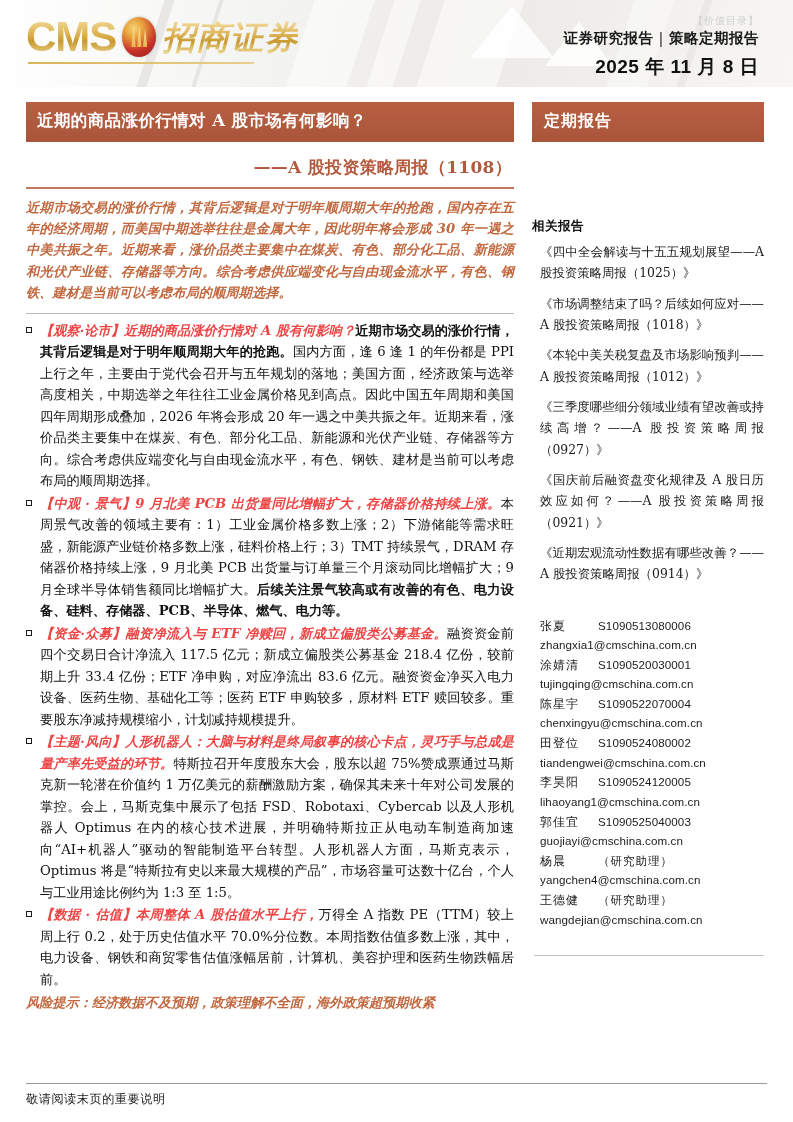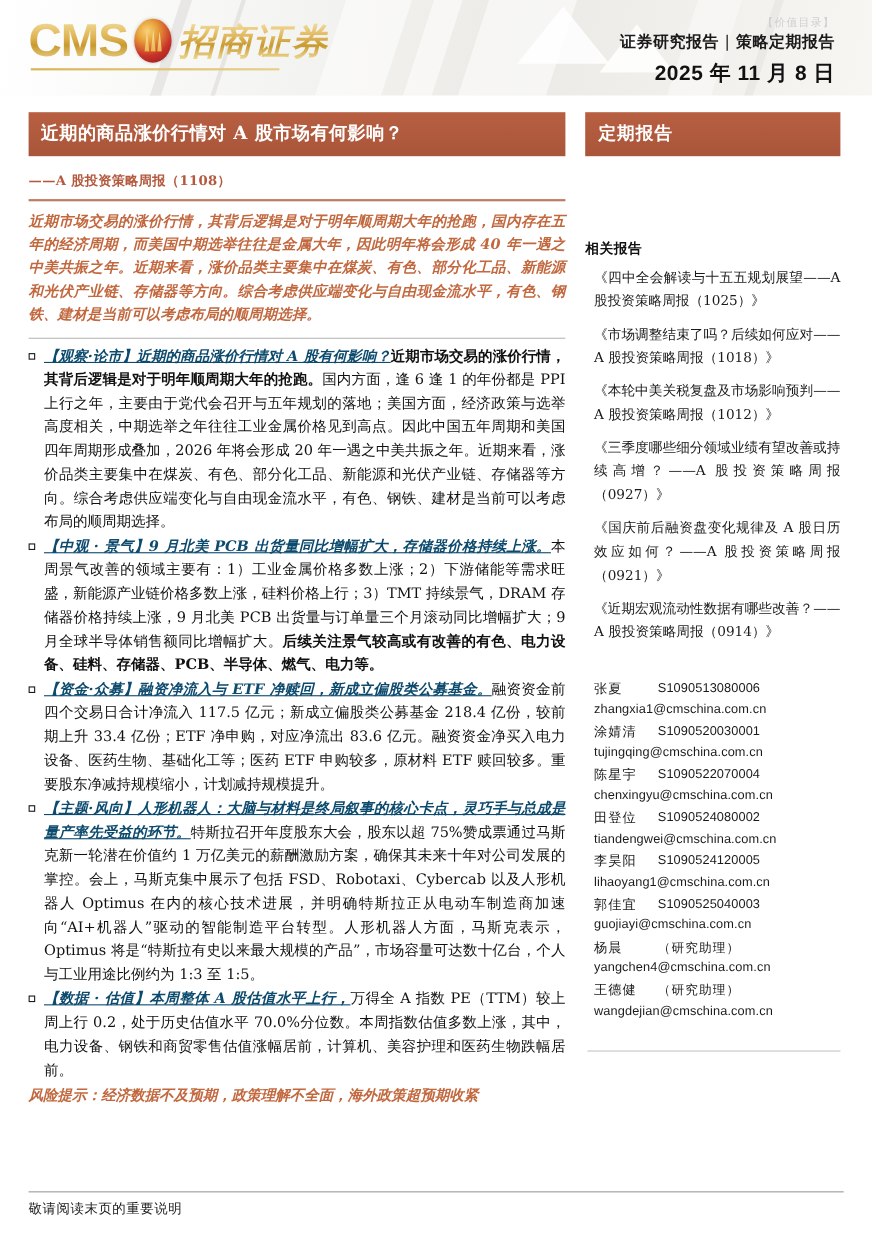--- a/index.html
+++ b/index.html
@@ -148,25 +148,25 @@
     background: linear-gradient(180deg,#b85f41,#a9553a);
     color: #ffffff;
     font-family: "DejaVu Serif", serif;
     font-weight: bold;
     font-size: 16.5px;
     letter-spacing: 0.4px;
     padding: 9px 11px 10px 11px;
     line-height: 1.25;
   }
   .subtitle {
-    text-align: left;
+    text-align: right;
     color: #b35a3e;
     font-family: "DejaVu Serif", serif;
     font-weight: bold;
-    font-size: 12px;
+    font-size: 17px;
     margin-top: 14px;
     padding-right: 2px;
     letter-spacing: 0.3px;
   }
   .rule-orange {
     height: 2px;
     background: #c07a5e;
     margin-top: 8px;
   }
 
@@ -202,24 +202,23 @@
     margin-bottom: 1px;
   }
   .bullet > .sq {
     position: absolute;
     left: 0; top: 7px;
     width: 6px; height: 6px;
     border: 1px solid #1a1a1a;
     background: #fff;
   }
   .tag {            
-    color: #0c4a6e;
+    color: #ef4444;
     font-weight: bold;
     font-style: italic;
-    text-decoration: underline;
   }
   .lead {           
     font-weight: bold;
     color: #111;
   }
   .leadb {          
     font-weight: bold;
     color: #111;
   }
   .risk {
@@ -349,21 +348,21 @@
 
 <div class="page">
 
   <div class="col-main">
 
     <div class="title-banner">近期的商品涨价行情对 A 股市场有何影响？</div>
 
     <div class="subtitle">——A 股投资策略周报（1108）</div>
     <div class="rule-orange"></div>
 
-    <div class="summary">近期市场交易的涨价行情，其背后逻辑是对于明年顺周期大年的抢跑，国内存在五年的经济周期，而美国中期选举往往是金属大年，因此明年将会形成 40 年一遇之中美共振之年。近期来看，涨价品类主要集中在煤炭、有色、部分化工品、新能源和光伏产业链、存储器等方向。综合考虑供应端变化与自由现金流水平，有色、钢铁、建材是当前可以考虑布局的顺周期选择。</div>
+    <div class="summary">近期市场交易的涨价行情，其背后逻辑是对于明年顺周期大年的抢跑，国内存在五年的经济周期，而美国中期选举往往是金属大年，因此明年将会形成 30 年一遇之中美共振之年。近期来看，涨价品类主要集中在煤炭、有色、部分化工品、新能源和光伏产业链、存储器等方向。综合考虑供应端变化与自由现金流水平，有色、钢铁、建材是当前可以考虑布局的顺周期选择。</div>
 
     <div class="rule-thin"></div>
 
     <div class="bullets">
 
       <div class="bullet">
         <span class="sq"></span><span class="tag">【观察·论市】近期的商品涨价行情对 A 股有何影响？</span><span class="lead">近期市场交易的涨价行情，其背后逻辑是对于明年顺周期大年的抢跑。</span><span>国内方面，逢 6 逢 1 的年份都是 PPI 上行之年，主要由于党代会召开与五年规划的落地；美国方面，经济政策与选举高度相关，中期选举之年往往工业金属价格见到高点。因此中国五年周期和美国四年周期形成叠加，2026 年将会形成 20 年一遇之中美共振之年。近期来看，涨价品类主要集中在煤炭、有色、部分化工品、新能源和光伏产业链、存储器等方向。综合考虑供应端变化与自由现金流水平，有色、钢铁、建材是当前可以考虑布局的顺周期选择。</span>
       </div>
 
 

